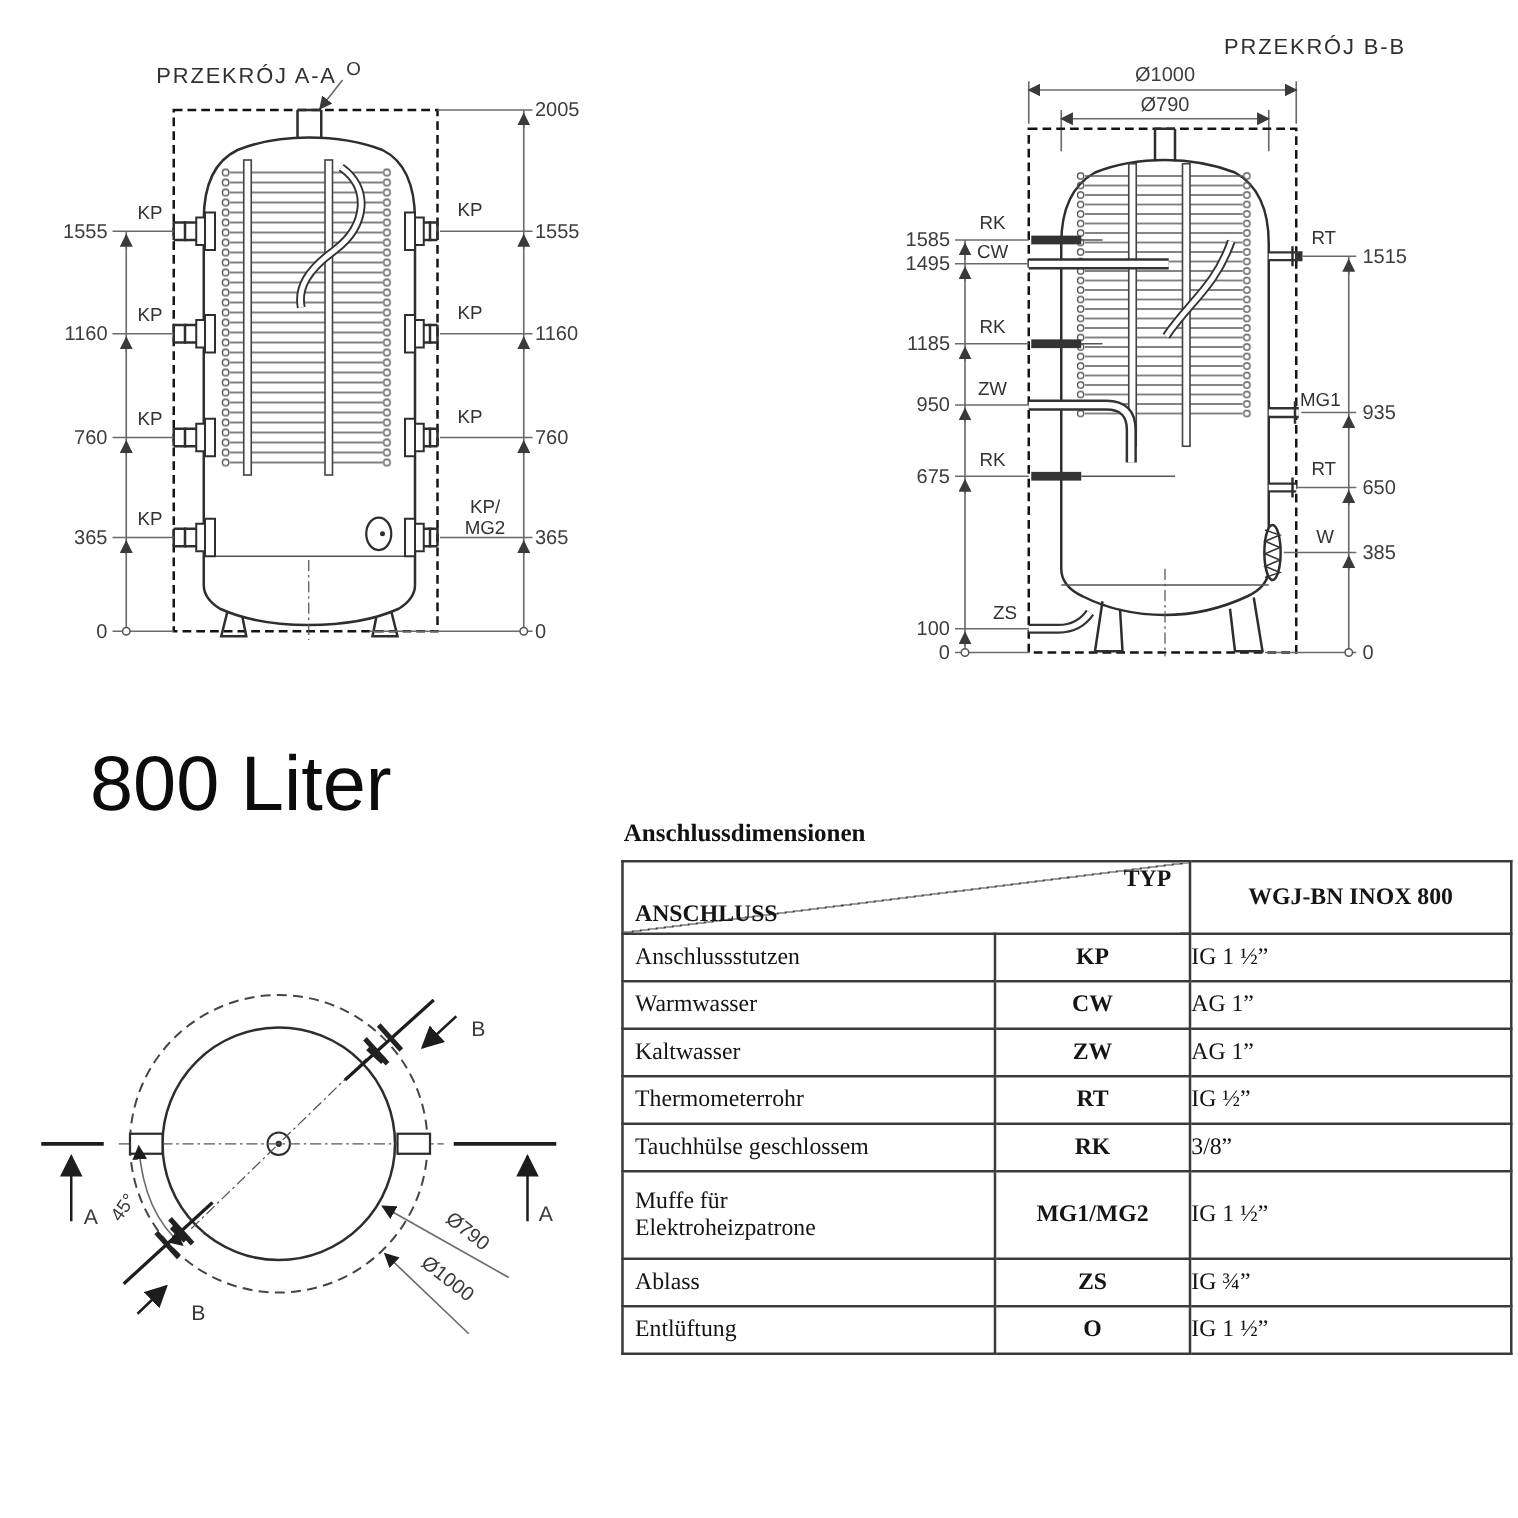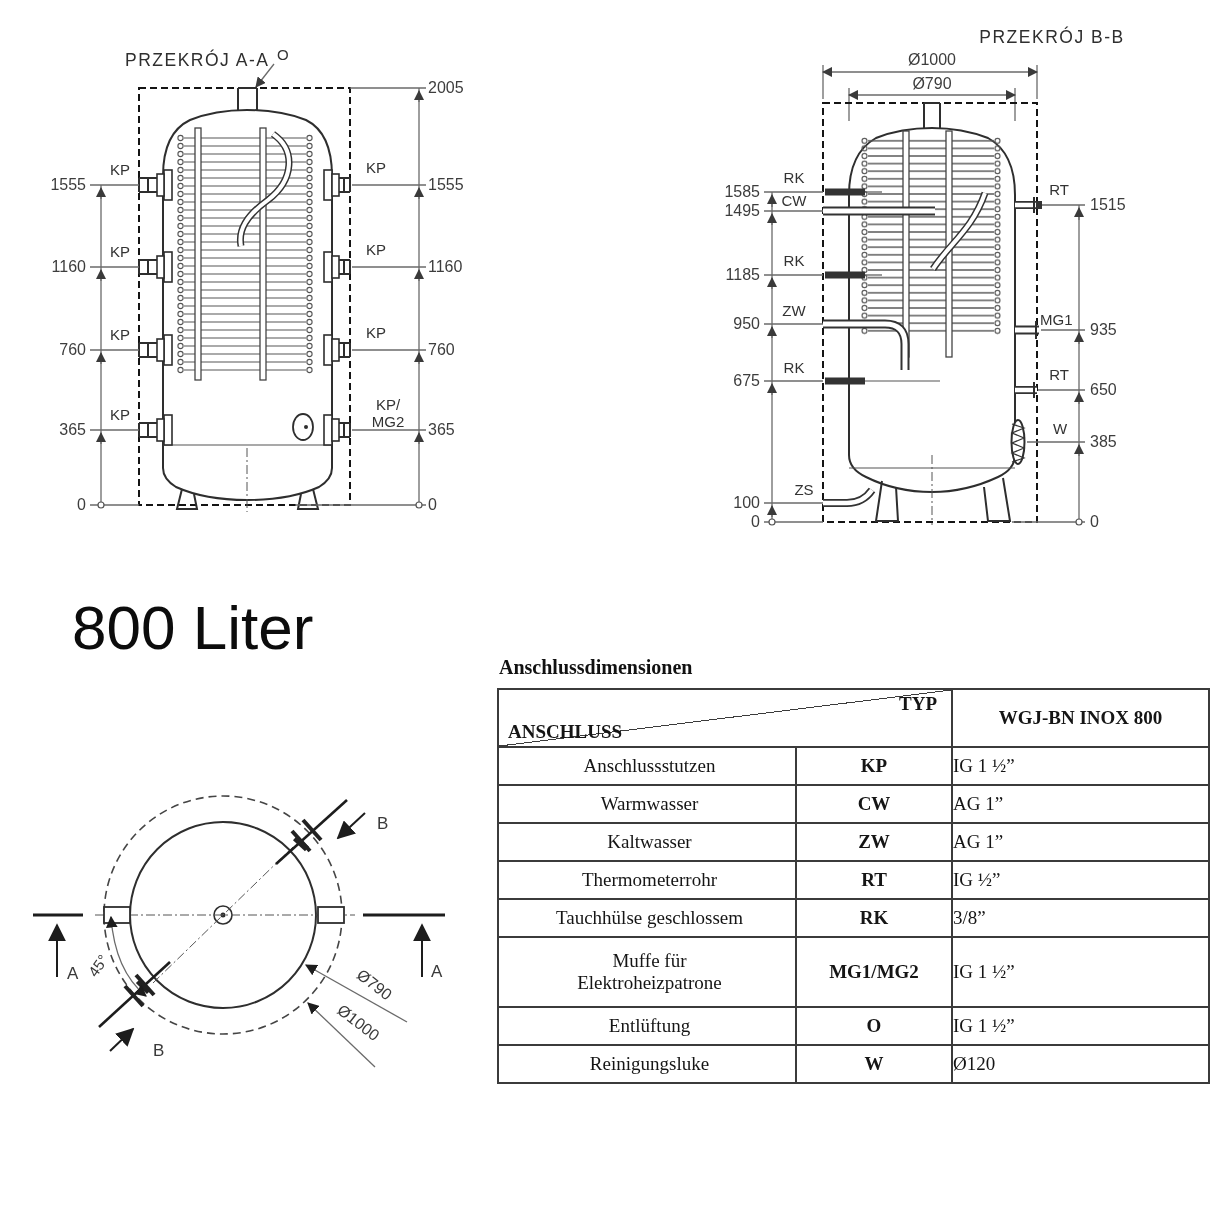--- a/index.html
+++ b/index.html
@@ -14,21 +14,21 @@
   svg .thin{stroke:#555;stroke-width:1.2;fill:none;}
   svg .dim{stroke:#6a6a6a;stroke-width:1.3;fill:none;}
   svg .dash{stroke:#141414;stroke-width:2;stroke-dasharray:7 4;fill:none;}
   svg .cdash{stroke:#555;stroke-width:1;stroke-dasharray:9 3 2 3;fill:none;}
   #volume-label{left:72px;top:592px;font-size:62px;color:#0c0c0c;letter-spacing:0px;}
   #table-title{left:499px;top:656px;font-size:20px;font-weight:bold;color:#111;
                font-family:"Liberation Serif",serif;}
   table.spec{border-collapse:collapse;table-layout:fixed;width:711px;
              font-family:"Liberation Serif",serif;font-size:19px;color:#151515;padding-left:24px;}
   table.spec td{border:2px solid #3b3b3b;padding:0;overflow:hidden;}
-  table.spec td.nm{text-align:center;padding:2px 4px 2px 9px;white-space:pre-line;}
+  table.spec td.nm{text-align:left;padding:2px 4px 2px 9px;white-space:pre-line;}
   table.spec td.cd{text-align:center;font-weight:bold;}
   table.spec td.vl{}
   table.spec tr{height:38px;}
   td.diag{position:relative;height:56px;
     background:linear-gradient(to bottom right,rgba(0,0,0,0) 49.6%,#3b3b3b 49.6%,#3b3b3b 50.5%,rgba(0,0,0,0) 50.5%);}
   td.diag .typ{position:absolute;top:3px;right:14px;font-weight:bold;}
   td.diag .ans{position:absolute;bottom:3px;left:9px;font-weight:bold;}
   td.model{text-align:center;font-weight:bold;}
 </style>
 </head>
@@ -392,25 +392,25 @@
       <td class="cd">RK</td>
       <td class="vl">3/8”</td>
     </tr>
     <tr style="height:70px">
       <td class="nm">Muffe für
 Elektroheizpatrone</td>
       <td class="cd">MG1/MG2</td>
       <td class="vl">IG 1 ½”</td>
     </tr>
     <tr>
+      <td class="nm">Ablass</td>
+      <td class="cd">ZS</td>
+      <td class="vl">IG ¾”</td>
+    </tr>
+    <tr>
       <td class="nm">Entlüftung</td>
       <td class="cd">O</td>
       <td class="vl">IG 1 ½”</td>
     </tr>
-    <tr>
-      <td class="nm">Reinigungsluke</td>
-      <td class="cd">W</td>
-      <td class="vl">Ø120</td>
-    </tr>
   </tbody>
     </table>
 
 </div>
 
 </body></html>

